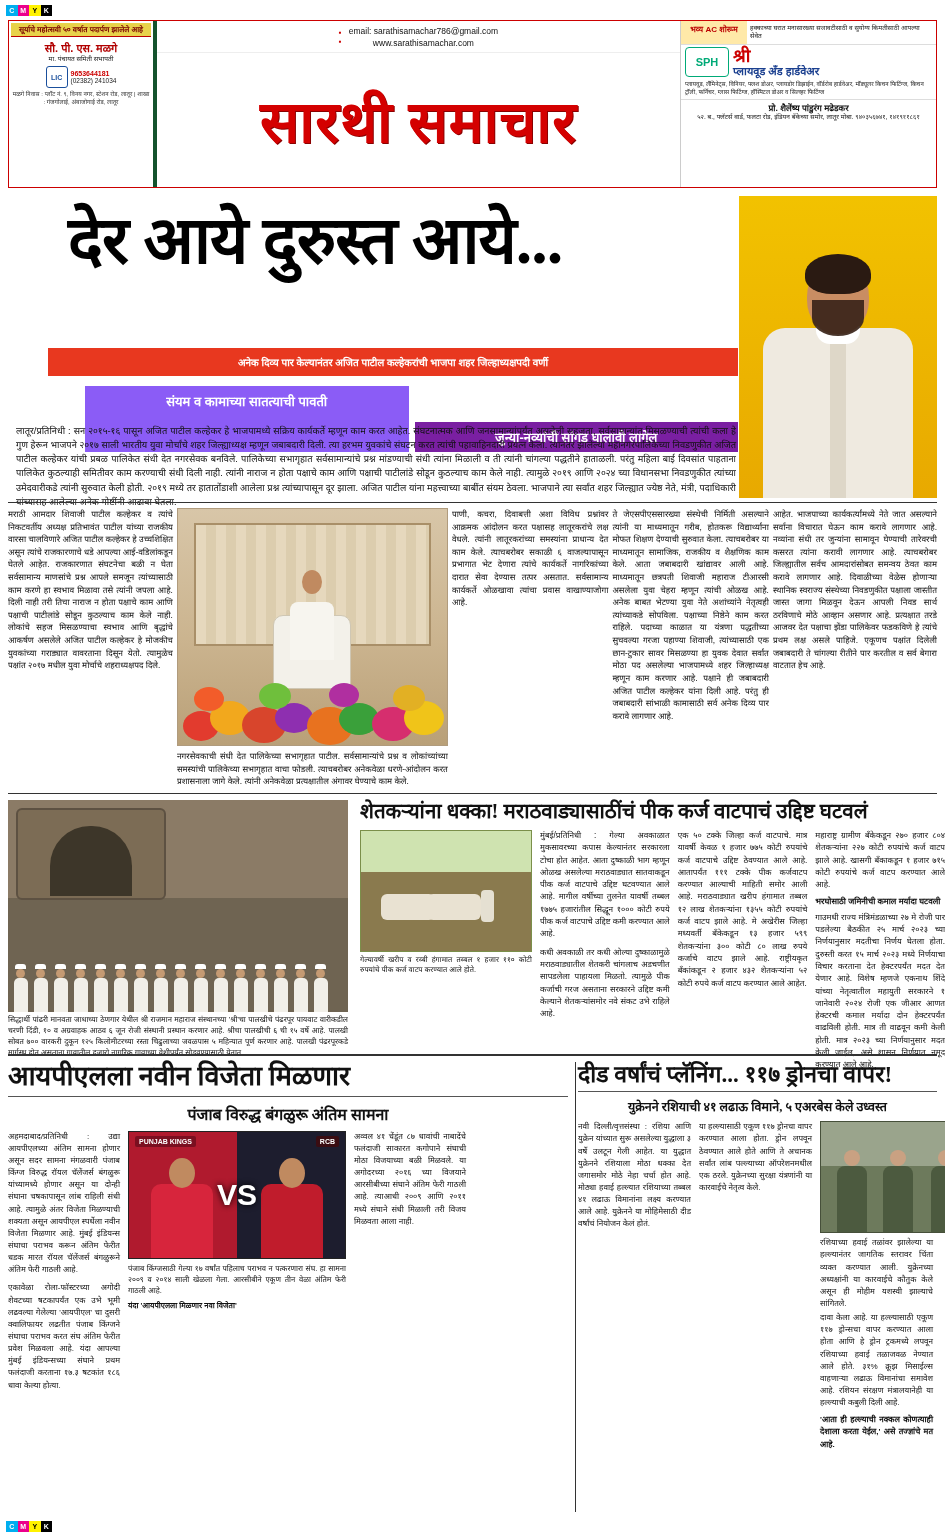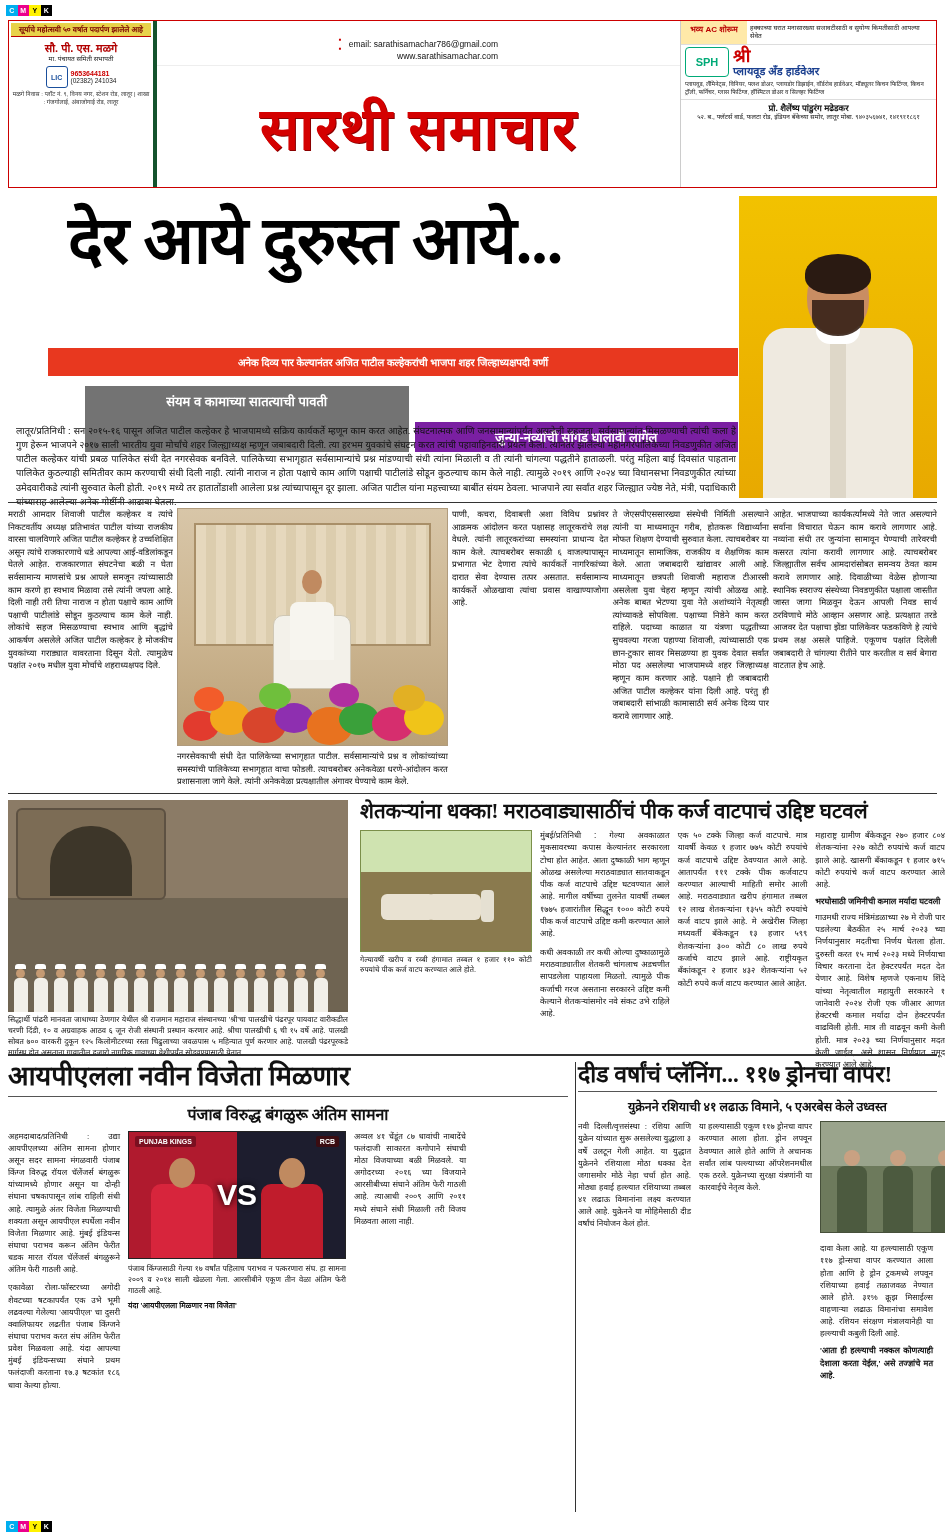--- a/index.html
+++ b/index.html
@@ -27,21 +27,21 @@
   .ad-left .name { font-size:11px; font-weight:bold; color:#b10000; margin-top:3px; text-align:center;}
   .ad-left .sub { font-size:6.5px; color:#222; text-align:center; line-height:1.2;}
   .ad-left .lic { display:flex; align-items:center; gap:3px; margin-top:3px; }
   .ad-left .lic-logo { width:22px; height:22px; border:1px solid #1a4f9c; border-radius:3px; display:flex; align-items:center; justify-content:center; font-size:7px; color:#1a4f9c; font-weight:bold;}
   .ad-left .licnum { font-size:7px; color:#c00; font-weight:bold;}
   .ad-left .addr { font-size:6px; color:#333; text-align:center; line-height:1.25; margin-top:3px; }
 
   .mast-center { flex:1; display:flex; flex-direction:column; }
   .contact-bar { display:flex; align-items:center; justify-content:center; gap:6px; font-size:8.5px; padding:4px 0 2px 0; border-bottom:1px solid #eee;}
   .contact-bar .bul { color:#c00; font-size:8px; letter-spacing:1px;}
-  .contact-lines { text-align:right; line-height:1.45;margin-top:13px; }
+  .contact-lines { text-align:center; line-height:1.45; }
   .title-row { flex:1; display:flex; align-items:center; justify-content:center; }
   .paper-title { font-family:Liberation Serif, serif; font-weight:bold; font-size:58px; color:#d40000; letter-spacing:1px; text-shadow:1px 1px 0 #8a0000; }
   .strap { border-top:2px solid #c00; border-bottom:1px solid #c00; text-align:center; font-size:12.5px; font-weight:bold; padding:4px 0; background:#fff; }
 
   .ad-right { width:256px; border-left:1px solid #ccc; display:flex; flex-direction:column; }
   .ad-right .r-top { display:flex; border-bottom:1px solid #ddd; }
   .ad-right .ac-box { width:66px; background:#ffe9a8; text-align:center; font-size:8px; font-weight:bold; color:#b00; padding:4px 2px; line-height:1.3;}
   .ad-right .r-head { flex:1; font-size:6.5px; padding:3px; line-height:1.3; color:#222;}
   .ad-right .r-mid { display:flex; align-items:center; gap:4px; padding:2px 4px; }
   .sph { width:44px; height:30px; border:1px solid #0a7; border-radius:4px; display:flex; align-items:center; justify-content:center; font-size:11px; font-weight:bold; color:#0a7;}
@@ -59,21 +59,21 @@
   .p-hair { position:absolute; left:50%; transform:translateX(-50%); top:6px; width:66px; height:40px; background:#2a1a12; border-radius:50% 50% 40% 40%; }
   .p-beard { position:absolute; left:50%; transform:translateX(-50%); top:52px; width:52px; height:36px; background:#3a2419; border-radius:0 0 50% 50%; opacity:.92;}
   .p-body { position:absolute; left:50%; transform:translateX(-50%); top:80px; width:150px; height:175px; background:#efeae0; border-radius:22px 22px 0 0; }
   .p-body:after { content:""; position:absolute; left:50%; transform:translateX(-50%); top:4px; width:16px; height:170px; background:#ded7c8; }
   .p-collar { position:absolute; left:50%; transform:translateX(-50%); top:78px; width:44px; height:18px; background:#fff; border-radius:0 0 14px 14px; }
 
   .lead-title { position:absolute; left:60px; top:10px; width:660px; font-family:"Liberation Serif", serif; font-weight:bold; font-size:66px; letter-spacing:-1px; color:#000; line-height:1.05;}
   .lead-sub { position:absolute; left:40px; top:152px; width:690px; background:#e8381f; color:#fff; font-size:10px; font-weight:bold; text-align:center; padding:7px 4px; }
   .lead-tags { position:absolute; left:40px; top:190px; width:690px; display:flex; gap:6px; }
   .tag { flex:1; text-align:center; color:#fff; font-weight:bold; font-size:13px; padding:6px 2px; }
-  .tag.a { background:#737373;margin-left:37px; }
+  .tag.a { background:#8b5cf6;margin-left:37px; }
   .tag.b { background:#7a1fa2;margin-top:36px; }
   .lead-body { position:absolute; left:8px; top:228px; width:720px; font-size:9.3px; line-height:1.52; text-align:justify; color:#111;}
   .story1 { position:absolute; left:8px; top:508px; width:929px; height:280px; display:flex; gap:4px; }
   .col { font-size:8.4px; line-height:1.5; text-align:justify; color:#111; }
   .c1 { width:196px; }
   .c2 { width:322px; display:flex; flex-direction:column; gap:4px;}
   .c3 { width:186px; }
   .c4 { width:195px; }
   .photo-hall { width:100%; height:250px; background:#cdb89a; position:relative; overflow:hidden; border:1px solid #b09b7d;}
   .hall-wall { position:absolute; inset:0; background:linear-gradient(180deg,#d8c6a8 0%, #cbb48f 55%, #b9a078 100%); }
@@ -391,20 +391,21 @@
             <div class="dp-fig" style="left:16px;">
                 <i></i>
               </div>
             <div class="dp-fig" style="left:62px;">
                 <i></i>
               </div>
             <div class="dp-fig" style="left:110px;">
                 <i></i>
               </div>
           </div>
-          <div style="margin-top:10px;">दावा केला आहे. या हल्ल्यासाठी एकूण ११७ ड्रोन्सचा वापर करण्यात आला होता आणि हे ड्रोन ट्रकमध्ये लपवून रशियाच्या हवाई तळाजवळ नेण्यात आले होते. ३१% क्रूझ मिसाईल्स वाहणाऱ्या लढाऊ विमानांचा समावेश आहे. रशियन संरक्षण मंत्रालयानेही या हल्ल्याची कबुली दिली आहे.</div>
+          <div>रशियाच्या हवाई तळांवर झालेल्या या हल्ल्यानंतर जागतिक स्तरावर चिंता व्यक्त करण्यात आली. युक्रेनच्या अध्यक्षांनी या कारवाईचे कौतुक केले असून ही मोहीम यशस्वी झाल्याचे सांगितले.</div>
+          <div style="margin-top:2px;">दावा केला आहे. या हल्ल्यासाठी एकूण ११७ ड्रोन्सचा वापर करण्यात आला होता आणि हे ड्रोन ट्रकमध्ये लपवून रशियाच्या हवाई तळाजवळ नेण्यात आले होते. ३१% क्रूझ मिसाईल्स वाहणाऱ्या लढाऊ विमानांचा समावेश आहे. रशियन संरक्षण मंत्रालयानेही या हल्ल्याची कबुली दिली आहे.</div>
           <div style="margin-top:5px;font-weight:bold;">'आता ही हल्ल्याची नक्कल कोणत्याही देशाला करता येईल,' असे तज्ज्ञांचे मत आहे.</div>
         </div>
       </div>
     </div>
   </div>
 
 </div>
 
 </body></html>

